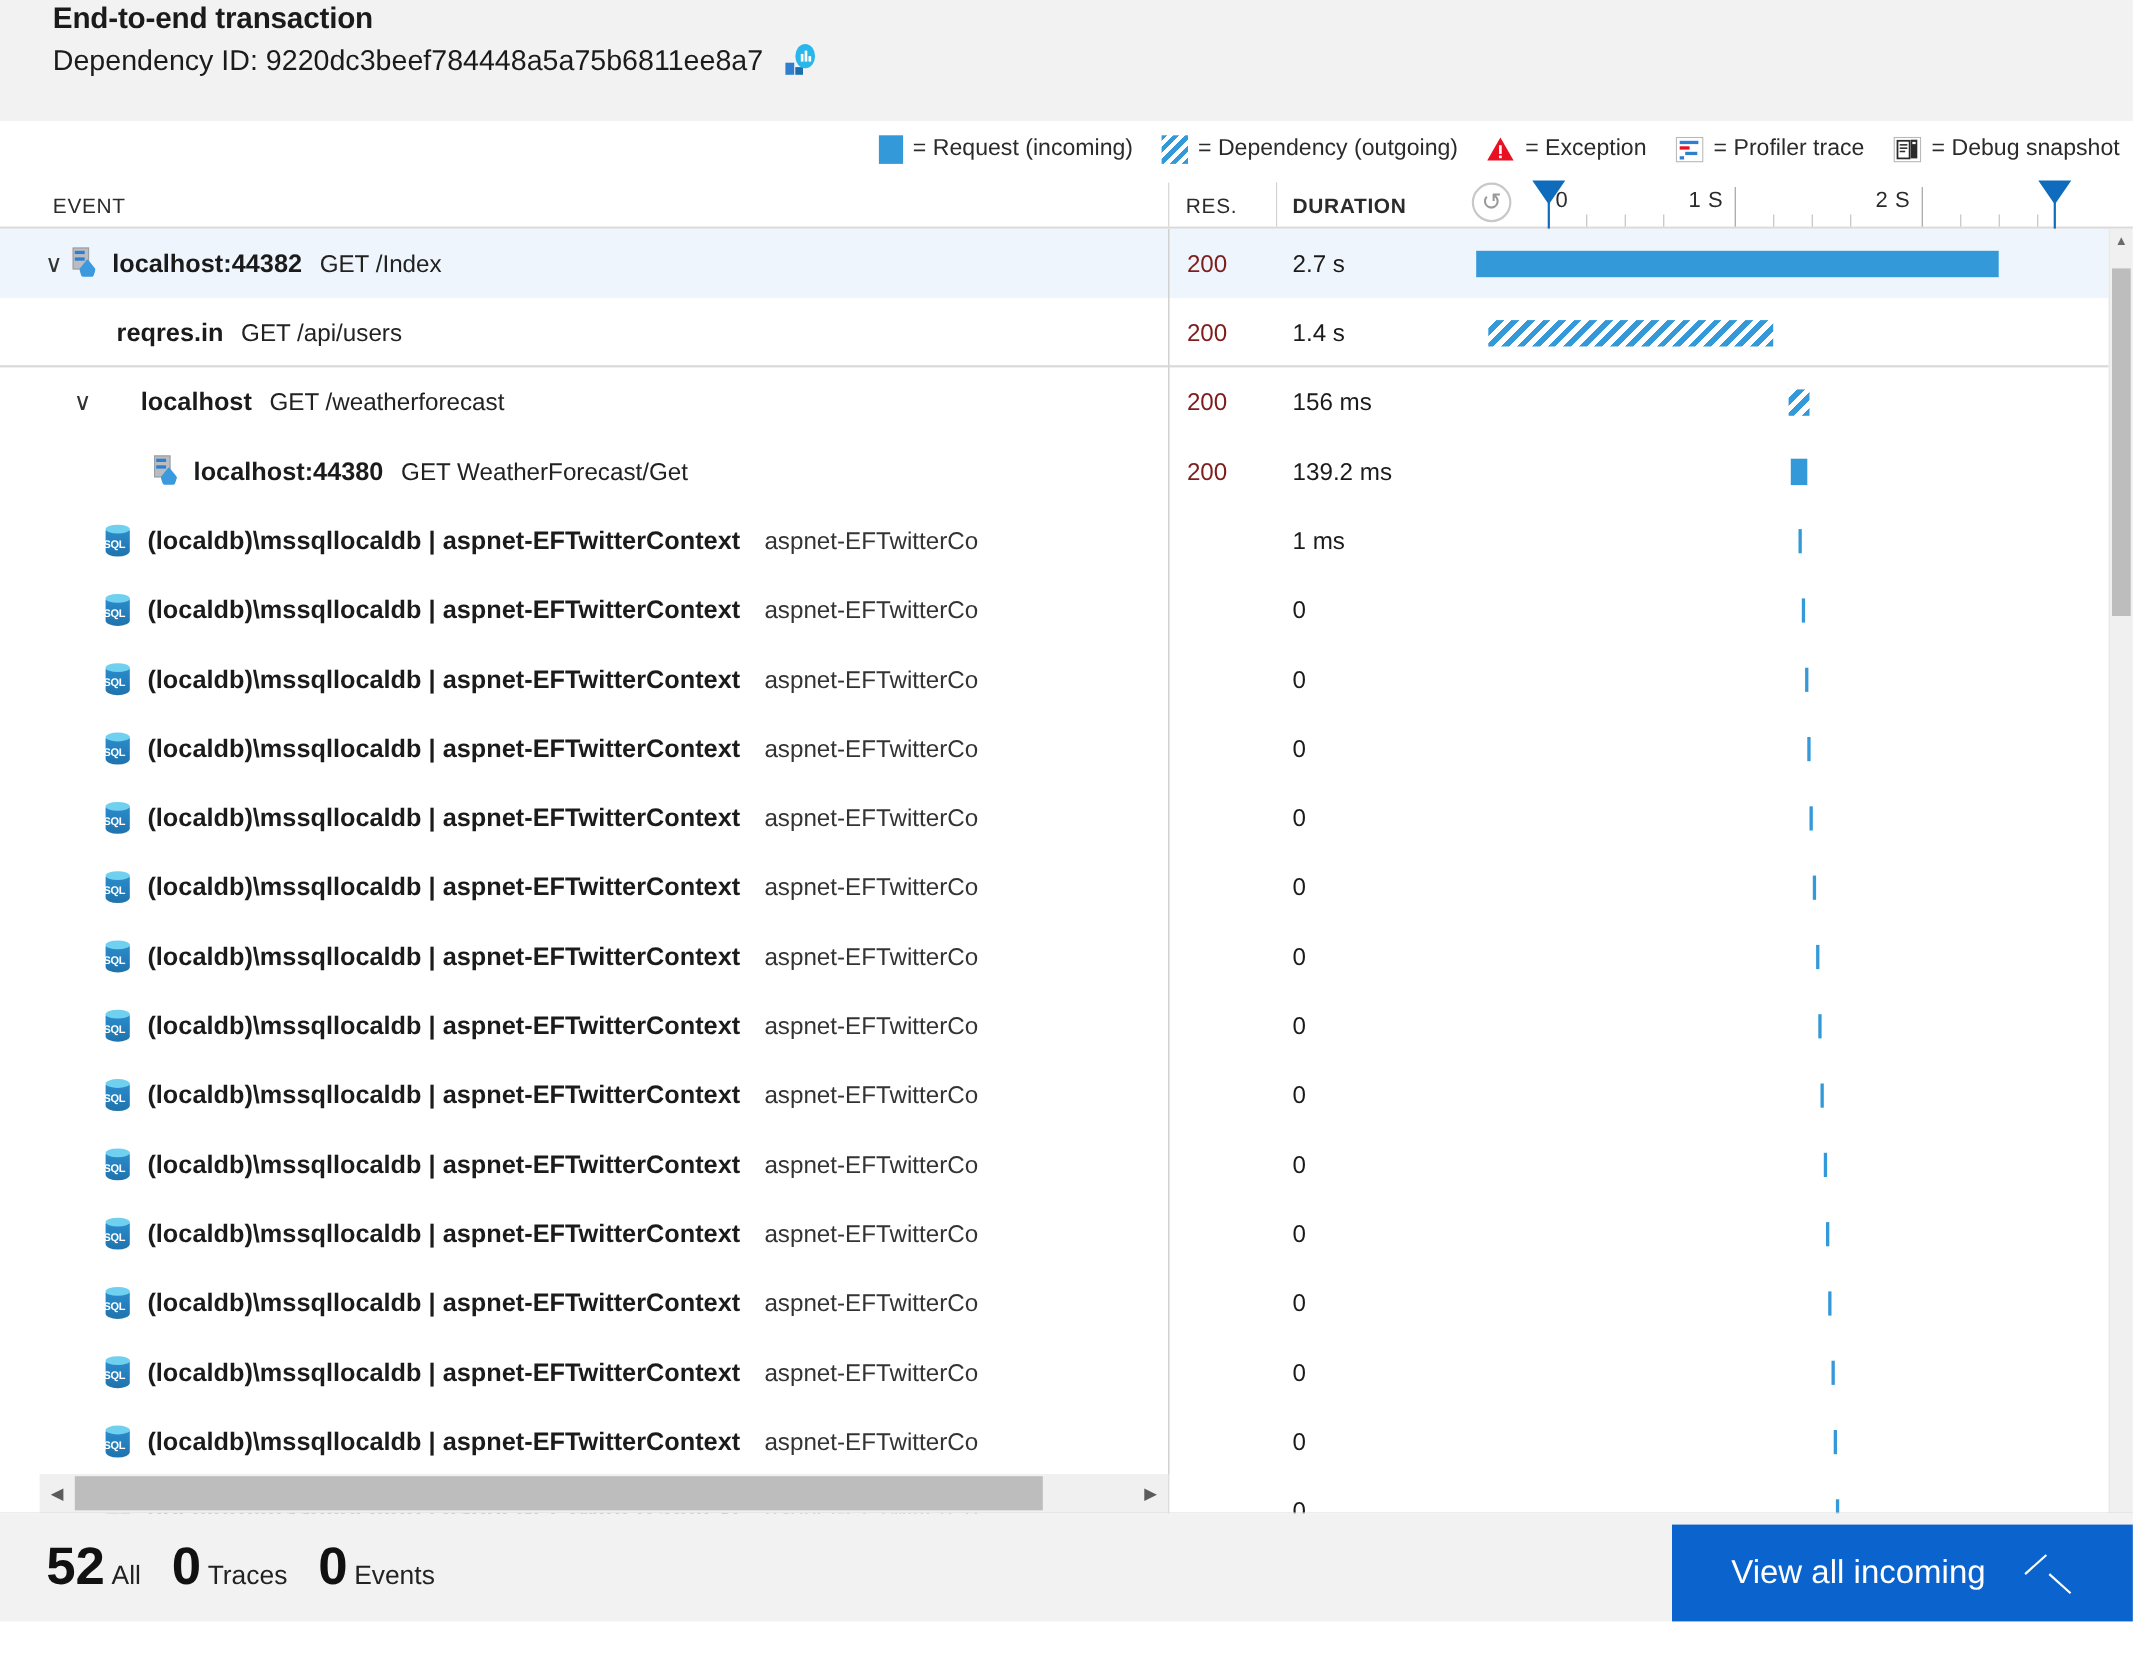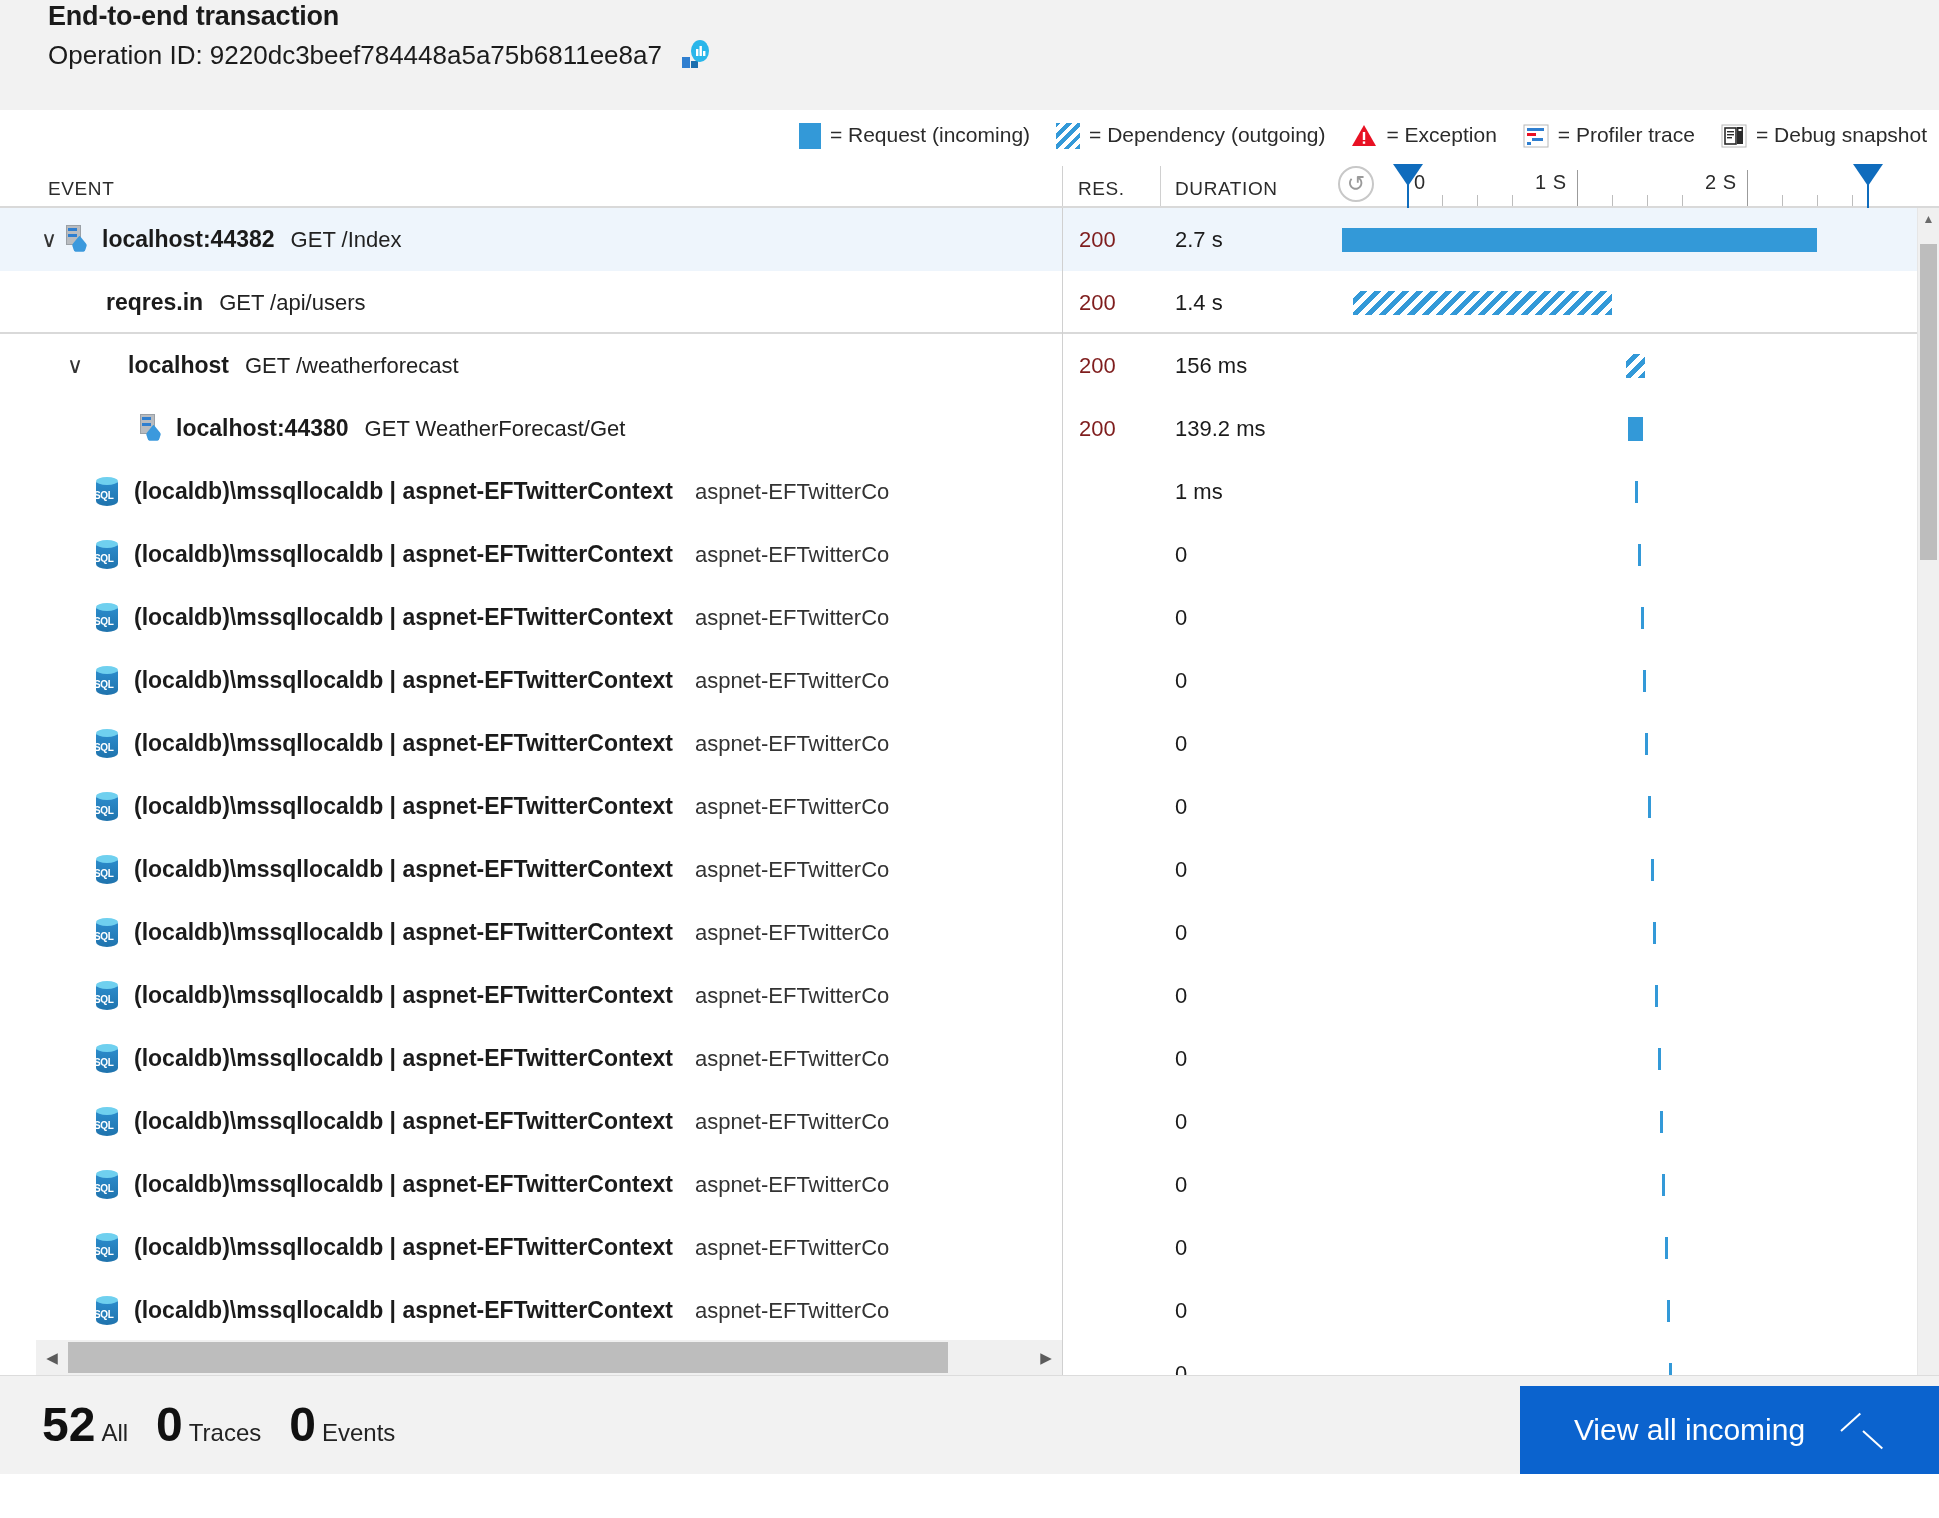--- a/index.html
+++ b/index.html
@@ -91,21 +91,21 @@
   .col-head {
     position: absolute;
     bottom: 6px;
     font-size: 19px;
     letter-spacing: 0.6px;
     color: #2b2b2b;
     text-transform: uppercase;
   }
   #col-head-event { left: 48px; }
   #col-head-res   { left: 1078px; }
-  #col-head-dur   { left: 1175px; }
+  #col-head-dur   { left: 1175px; font-weight: bold; }
   .head-divider {
     position: absolute;
     top: 4px; bottom: 0;
     width: 1px;
     background: #d0d0d0;
   }
   #hd1 { left: 1062px; }
   #hd2 { left: 1160px; }
 
   
@@ -435,21 +435,21 @@
   }
   #vat-chevron::before { transform: rotate(-42deg); transform-origin: left center; }
   #vat-chevron::after  { left: 24px; transform: rotate(42deg); transform-origin: left center; }
 </style>
 </head>
 <body>
 
 <div id="header">
   <div id="page-title">End-to-end transaction</div>
   <div id="opid-row">
-    <span id="opid-text">Operation ID: 9220dc3beef784448a5a75b6811ee8a7</span>
+    <span id="opid-text">Dependency ID: 9220dc3beef784448a5a75b6811ee8a7</span>
     <span id="appinsights-icon">
       <svg width="30" height="30" viewBox="0 0 30 30">
         <rect x="2" y="17" width="8" height="11" fill="#2f7fd0"></rect>
         <rect x="11" y="21" width="7" height="7" fill="#1c6fae"></rect>
         <ellipse cx="20" cy="11" rx="9" ry="11" fill="#29b6ea"></ellipse>
         <rect x="16" y="9" width="2.4" height="7" fill="#ffffff"></rect>
         <rect x="19.5" y="6" width="2.4" height="10" fill="#ffffff"></rect>
         <rect x="23" y="11" width="2.4" height="5" fill="#ffffff"></rect>
       </svg>
     </span>

